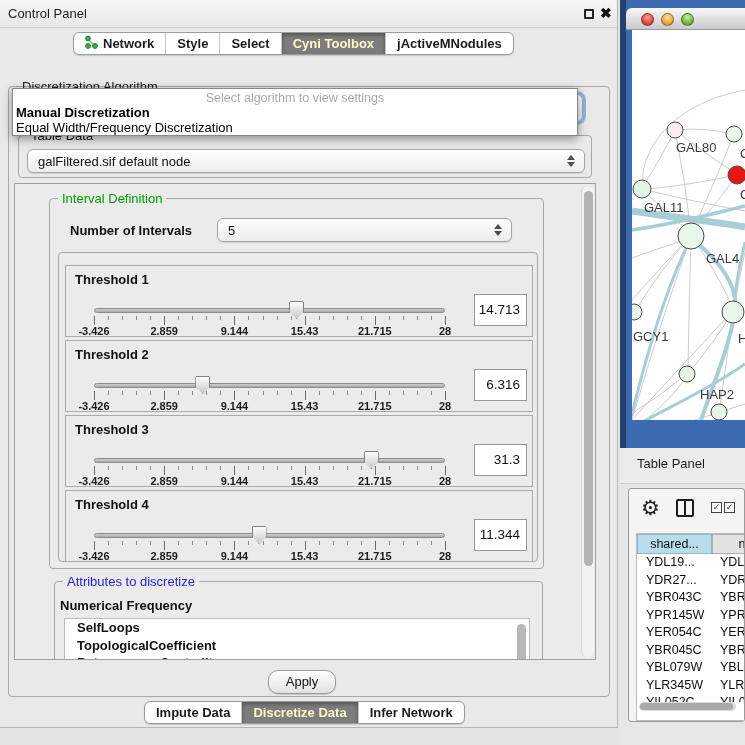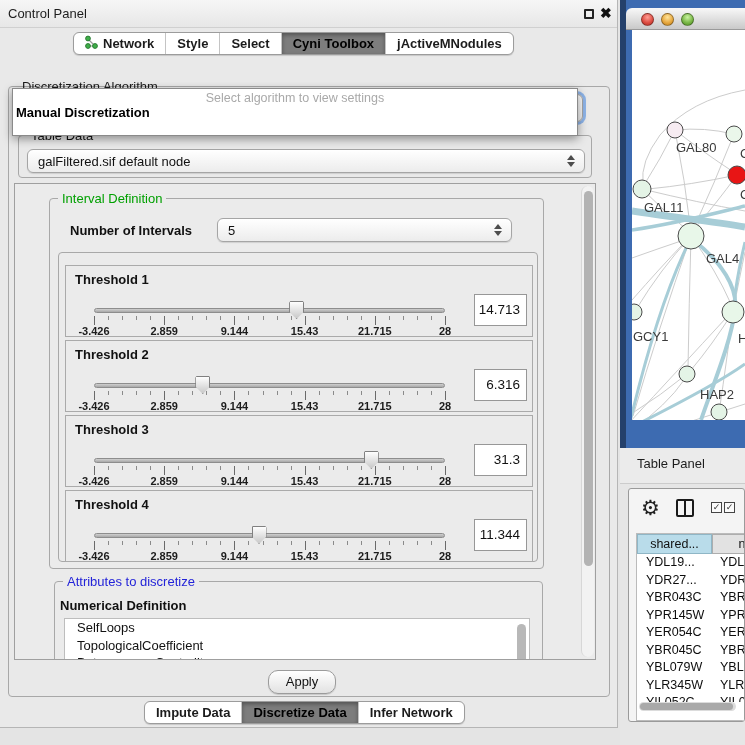--- a/index.html
+++ b/index.html
@@ -19,21 +19,21 @@
     background:linear-gradient(#f6f6f6,#e7e7e7);border-bottom:1px solid #d0d0d0;}
   .cp-title{left:8px;top:0;line-height:28px;font-size:13px;color:#1d1d1d;}
   .win-sq{left:584px;top:9px;width:10px;height:10px;border:2px solid #222;border-radius:1px;}
   .win-x{left:600px;top:5px;font-size:14px;font-weight:bold;color:#111;}
 
   .tabbar{display:flex;height:23px;background:#fff;border:1px solid #9c9c9c;
     border-radius:6px;overflow:hidden;font-size:13px;box-shadow:0 1px 1px rgba(0,0,0,.15);}
   .tabbar .tab{display:flex;align-items:center;gap:5px;padding:0 11px;cursor:default;
     border-left:1px solid #c4c4c4;white-space:nowrap;font-weight:bold;color:#1b1b1b;}
   .tabbar .tab:first-child{border-left:none;}
-  .tabbar .tab.sel{background:var(--tabsel);color:#000000;box-shadow:inset 0 2px 4px rgba(0,0,0,.35);}
+  .tabbar .tab.sel{background:var(--tabsel);color:#fef9c3;box-shadow:inset 0 2px 4px rgba(0,0,0,.35);}
   .top-tabbar{left:73px;top:32px;}
   .bottom-tabbar{left:144px;top:701px;}
 
   .group{border:1px solid #a8a8a8;border-radius:4px;}
   .group-label{position:absolute;top:-8px;left:8px;background:#e9e9e9;padding:0 4px;
     font-size:13px;line-height:15px;white-space:nowrap;text-align:center;}
   .outer-group{left:8px;top:86px;width:602px;height:611px;}
   .disc-label{left:22px;top:79px;font-size:13px;color:#1a1a1a;}
 
   .combo{background:linear-gradient(#ffffff,#ececec);border:1px solid #a5a5a5;border-radius:6px;
@@ -83,21 +83,21 @@
   .scale i.mj{height:9px;}
   .scale-labels{position:absolute;left:28px;top:59px;width:351px;height:12px;}
   .scale-labels b{position:absolute;transform:translateX(-50%);font-size:11px;font-weight:bold;color:#1c1c1c;white-space:nowrap;}
   .valbox{position:absolute;left:408px;top:28px;width:53px;height:32px;background:#fff;
     border:1px solid #979797;font-size:13.5px;text-align:right;line-height:30px;padding-right:6px;}
 
   .attr-group{position:absolute;left:39px;top:397px;width:489px;height:120px;background:#ebebeb;}
   .attr-group .group-label{background:#ebebeb;color:var(--blue);}
   .numattr{position:absolute;left:5px;top:16px;font-size:13px;font-weight:bold;color:#111;}
   .attr-list{position:absolute;left:9px;top:36px;width:466px;height:80px;background:#fff;
-    border:1px solid #bdbdbd;overflow:hidden;}
+    border:1px solid #bdbdbd;overflow:hidden;font-weight:bold;}
   .attr-list div{font-size:13px;line-height:17.5px;padding-left:12px;white-space:nowrap;}
   .list-thumb{position:absolute;right:3px;top:5px;width:9px;height:62px;background:#b8b8b8;border-radius:5px;}
 
   .apply-btn{left:268px;top:670px;width:68px;height:24px;border:1px solid #9b9b9b;border-radius:10px;
     background:linear-gradient(#ffffff,#e2e2e2);font-size:13px;text-align:center;line-height:22px;
     box-shadow:0 1px 1px rgba(0,0,0,.15);}
 
   
   .net-win{left:620px;top:0;width:125px;height:448px;background:var(--frameblue);overflow:hidden;}
   .net-edge{position:absolute;left:0;top:0;width:6px;height:100%;background:#24406b;}
@@ -173,20 +173,21 @@
 
   <div class="abs group outer-group"></div>
   <span class="abs disc-label">Discretization Algorithm</span>
   <div class="abs combo disc-combo">
       <span class="spin"></span>
     </div>
 
   <div class="abs popup">
     <div class="popup-hint">Select algorithm to view settings</div>
     <div class="popup-item b">Manual Discretization</div>
+    <div class="popup-item r">Equal Width/Frequency Discretization</div>
   </div>
 
   <div class="abs group td-group">
     <span class="group-label">Table Data</span>
     <div class="combo td-combo">
       <span>galFiltered.sif default node</span>
       <span class="spin"></span>
     </div>
   </div>
 
@@ -371,21 +372,21 @@
               <b style="left: 280.8px;">21.715</b>
               <b style="left: 351px;">28</b>
             </div>
             <div class="handle" style="left: 185.5px;"></div>
           </div>
       </div>
     </div>
 
     <div class="attr-group group">
       <span class="group-label">Attributes to discretize</span>
-      <span class="numattr">Numerical Definition</span>
+      <span class="numattr">Numerical Frequency</span>
       <div class="attr-list">
         <div>SelfLoops</div>
         <div>TopologicalCoefficient</div>
         <div>BetweennessCentrality</div>
         <span class="list-thumb"></span>
       </div>
     </div>
 
     <div class="vscroll">
         <span class="thumb"></span>

